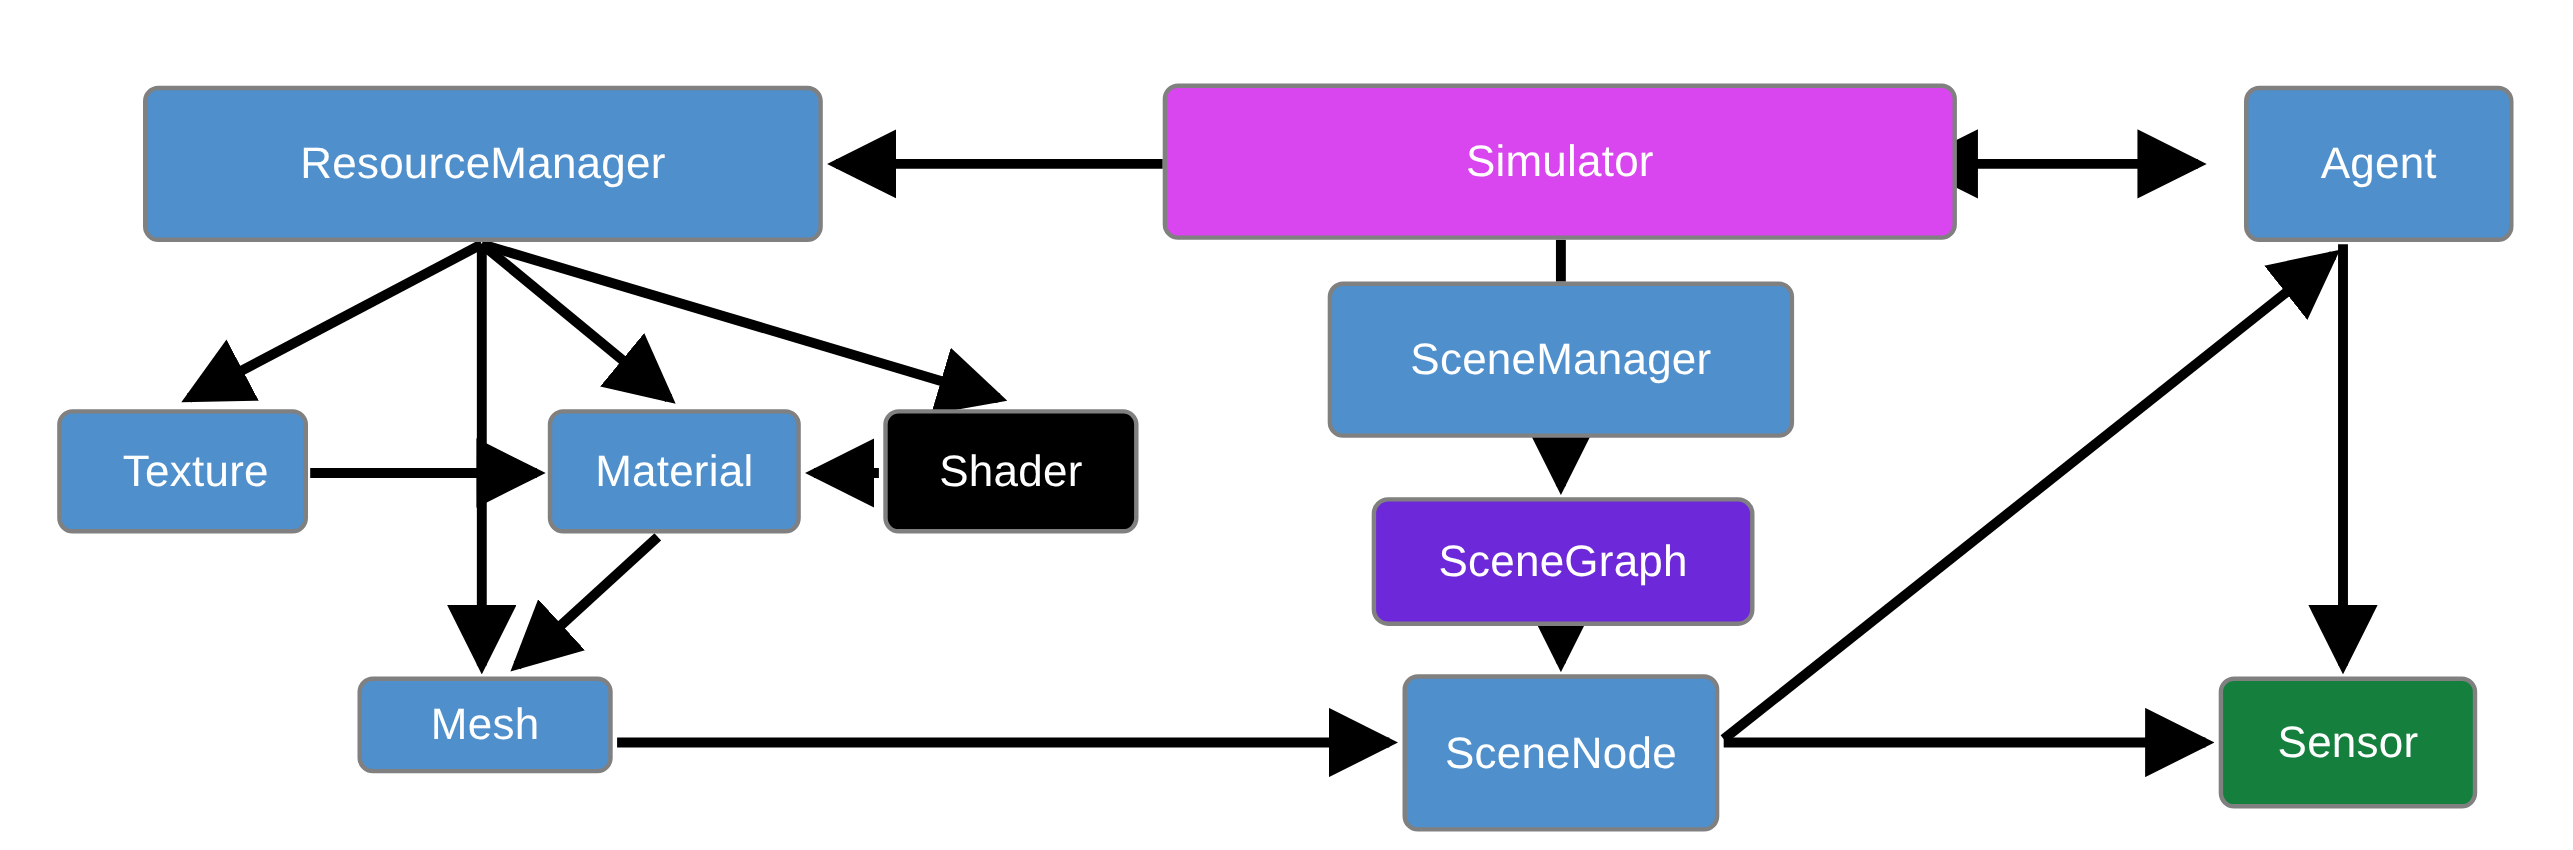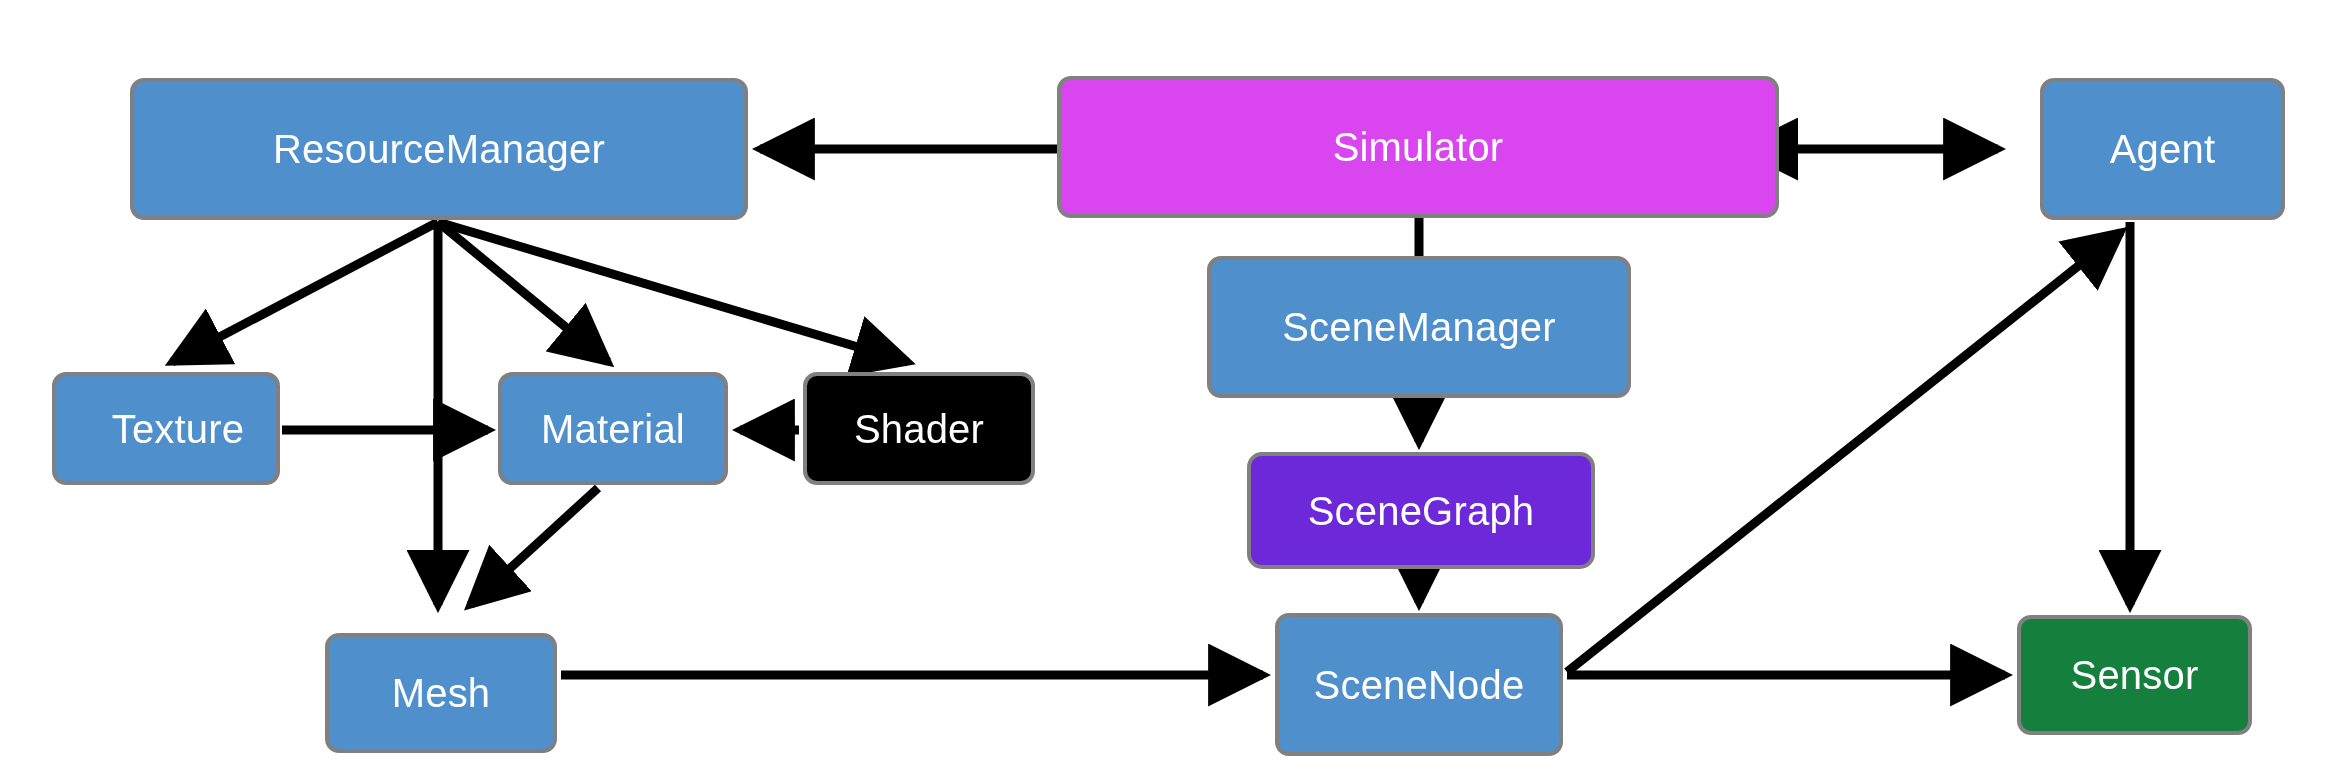--- a/index.html
+++ b/index.html
@@ -95,21 +95,21 @@
       </div>
       <div class="node" style="left: 498px; top: 372px; width: 230px; height: 113px; background: rgb(78, 143, 204); border-color: rgb(128, 128, 128); color: rgb(255, 255, 255);">
         <span class="node-label">Material</span>
       </div>
       <div class="node" style="left: 803px; top: 372px; width: 232px; height: 113px; background: #000000; border-color: rgb(128, 128, 128); color: rgb(255, 255, 255);">
         <span class="node-label">Shader</span>
       </div>
       <div class="node" style="left: 1247px; top: 452px; width: 348px; height: 117px; background: #6d28d9; border-color: rgb(128, 128, 128); color: rgb(255, 255, 255); border-radius: 15px;">
         <span class="node-label">SceneGraph</span>
       </div>
-      <div class="node" style="left: 325px; top: 615px; width: 232px; height: 120px; background: rgb(78, 143, 204); border-color: rgb(128, 128, 128); color: rgb(255, 255, 255); margin-top: 18px;">
+      <div class="node" style="left: 325px; top: 615px; width: 232px; height: 88px; background: rgb(78, 143, 204); border-color: rgb(128, 128, 128); color: rgb(255, 255, 255);">
         <span class="node-label">Mesh</span>
       </div>
       <div class="node" style="left: 1275px; top: 613px; width: 288px; height: 143px; background: rgb(78, 143, 204); border-color: rgb(128, 128, 128); color: rgb(255, 255, 255);">
         <span class="node-label">SceneNode</span>
       </div>
       <div class="node" style="left: 2017px; top: 615px; width: 235px; height: 120px; background: #15803d; border-color: rgb(128, 128, 128); color: rgb(255, 255, 255);">
         <span class="node-label">Sensor</span>
       </div>
     </div>
 </div>

